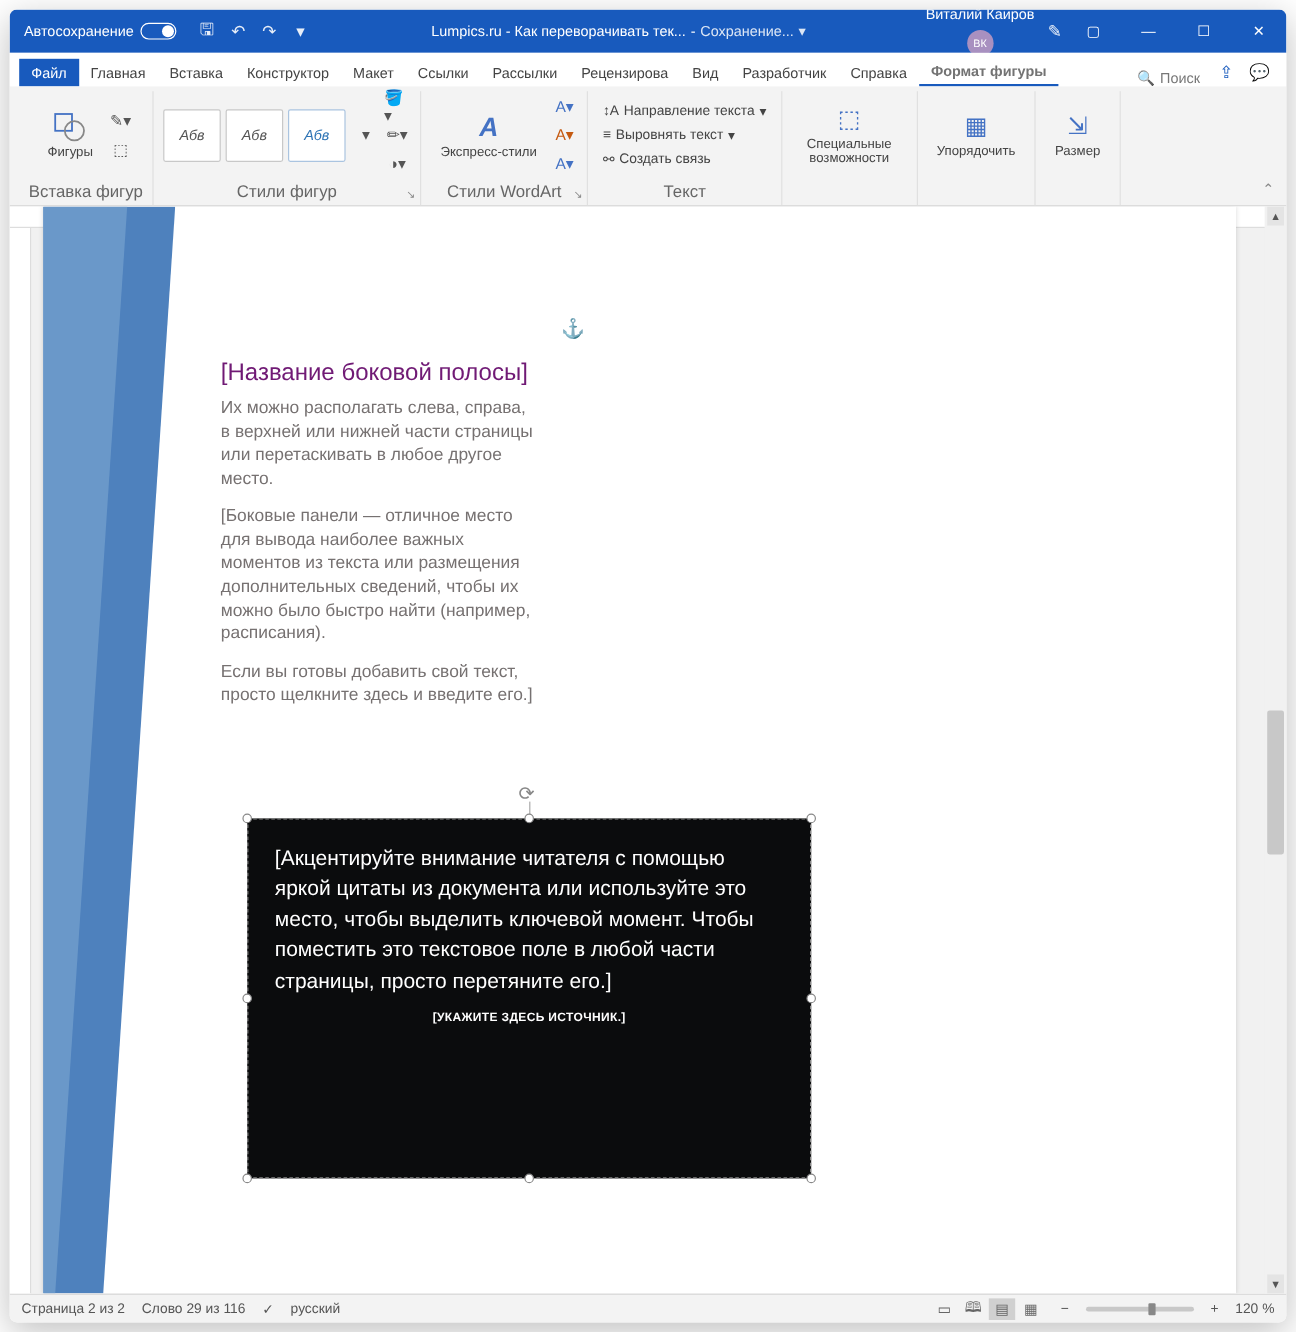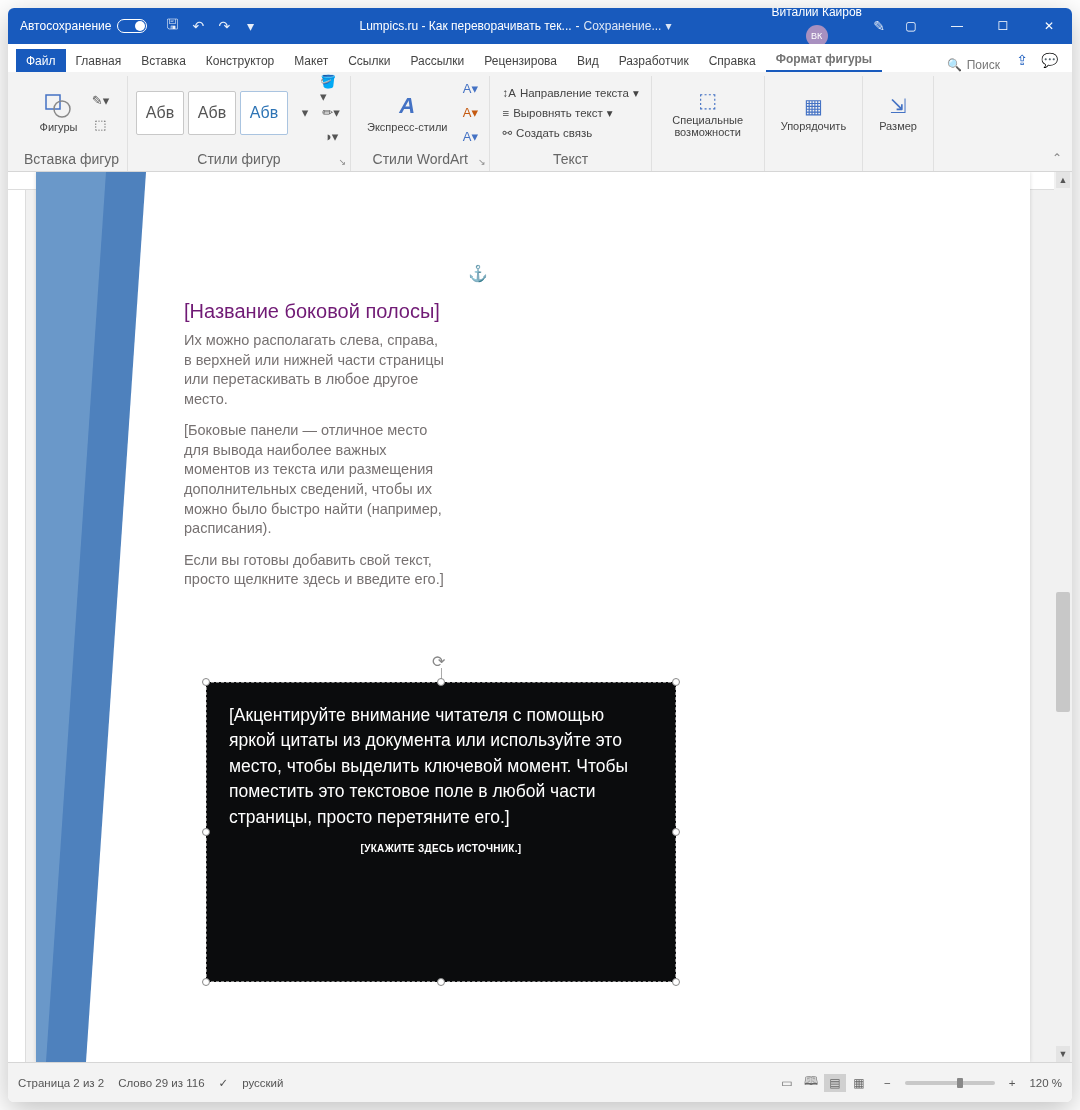--- a/index.html
+++ b/index.html
@@ -25,21 +25,21 @@
 .tab-spacer { flex:1; }
 .search-box { display:flex; align-items:center; gap:4px; font-size:12px; color:#777; padding:0 8px; }
 .share-btn, .comment-btn { width:24px; height:24px; display:flex; align-items:center; justify-content:center; margin:0 2px; color:#185abd; font-size:14px;}
 .ribbon { height: 100px; background:#f3f3f3; border-bottom:1px solid #d6d6d6; display:flex; padding: 4px 8px 0; gap:0; position:relative;}
 .ribbon-group { display:flex; flex-direction:column; align-items:center; padding: 0 8px; border-right:1px solid #e0e0e0; }
 .ribbon-group:last-of-type { border-right:none; }
 .group-body { flex:1; display:flex; align-items:center; gap:4px; }
 .group-label { font-size:14px; color:#666; padding: 2px 0 4px; }
 .dialog-launcher { font-size:9px; color:#888; position:absolute; right:4px; bottom:4px; }
 .big-btn { display:flex; flex-direction:column; align-items:center; gap:2px; padding:4px 8px; font-size:11px; color:#444; text-align:center;}
-.shape-thumb { width:48px; height:44px; border:1px solid #c8c8c8; background:#fff; display:flex; align-items:center; justify-content:center; font-size:16px; color:#555; border-radius:2px;}
+.shape-thumb { width:48px; height:44px; border:1px solid #c8c8c8; background:#fff; display:flex; align-items:center; justify-content:center; font-size:12px; color:#555; border-radius:2px;font-style:italic;}
 .shape-thumb.blue { color:#2e74b5; border-color:#aac4e0;}
 .small-stack { display:flex; flex-direction:column; gap:2px; }
 .small-btn { width:22px; height:22px; display:flex; align-items:center; justify-content:center; font-size:13px; color:#555; }
 .text-cmd { display:flex; align-items:center; gap:4px; font-size:11.5px; color:#444; padding:2px 4px; white-space:nowrap;}
 .ribbon-collapse { position:absolute; right:10px; bottom:6px; font-size:12px; color:#888; }
 .doc-area { flex:1; background:#f1f1f1; position:relative; overflow:hidden; }
 .ruler-h { height:18px; background:#fff; border-bottom:1px solid #ddd; margin-right:18px;}
 .ruler-v { width:18px; background:#fff; border-right:1px solid #ddd; position:absolute; left:0; top:18px; bottom:0;}
 .page { position:absolute; left:28px; top:0; right:42px; bottom:0; background:#fff; box-shadow:0 0 4px rgba(0,0,0,.15);}
 .scrollbar-v { position:absolute; right:0; top:0; bottom:0; width:18px; background:#f1f1f1; }
@@ -50,21 +50,21 @@
 .anchor { position:absolute; left:432px; top:92px; color:#5b9bd5; font-size:16px;}
 .sidebar-text { position:absolute; left:148px; top:126px; width:260px; font-size:14.5px; color:#767171; line-height:1.35;}
 .sidebar-title { color:#701a75; font-size:20px; margin-bottom:6px;}
 .sidebar-text p { margin-bottom:12px; }
 .textbox-sel { position:absolute; left:170px; top:510px; width:470px; height:300px; }
 .sel-handle { position:absolute; width:8px; height:8px; background:#fff; border:1px solid #888; border-radius:50%; }
 .rotate-handle { position:absolute; left:50%; top:-30px; transform:translateX(-50%); width:18px; height:18px; color:#888; font-size:16px;}
 .rotate-line { position:absolute; left:50%; top:-14px; width:1px; height:14px; background:#aaa;}
 .textbox { position:absolute; inset:0; background:#0b0c0d; color:#fff; padding: 20px 22px; font-size:17.5px; line-height:1.45; border:1px dashed #888;}
 .textbox .source { text-align:center; font-size:10px; margin-top:12px; font-weight:600; letter-spacing:.3px;}
-.statusbar { height:40px; background:#f3f3f3; border-top:1px solid #d6d6d6; display:flex; align-items:center; font-size:11.5px; color:#555; padding:0 10px; gap:14px;}
+.statusbar { height:24px; background:#f3f3f3; border-top:1px solid #d6d6d6; display:flex; align-items:center; font-size:11.5px; color:#555; padding:0 10px; gap:14px;}
 .statusbar .spacer { flex:1; }
 .view-btns { display:flex; gap:2px; }
 .view-btn { width:22px; height:18px; display:flex; align-items:center; justify-content:center; font-size:12px; color:#666;}
 .zoom-slider { width:90px; height:4px; background:#c8c8c8; position:relative; border-radius:2px;}
 .zoom-slider::after { content:""; position:absolute; left:52px; top:-3px; width:6px; height:10px; background:#888; border-radius:1px;}
 .group-rel { position:relative; }
 </style>
 </head>
 <body>
 

